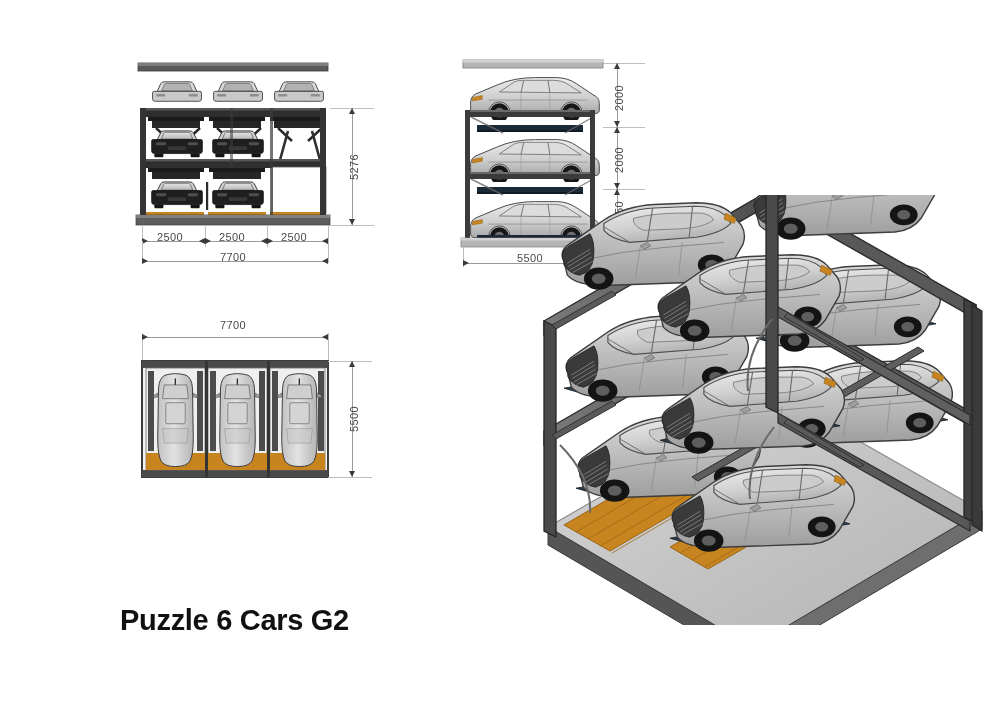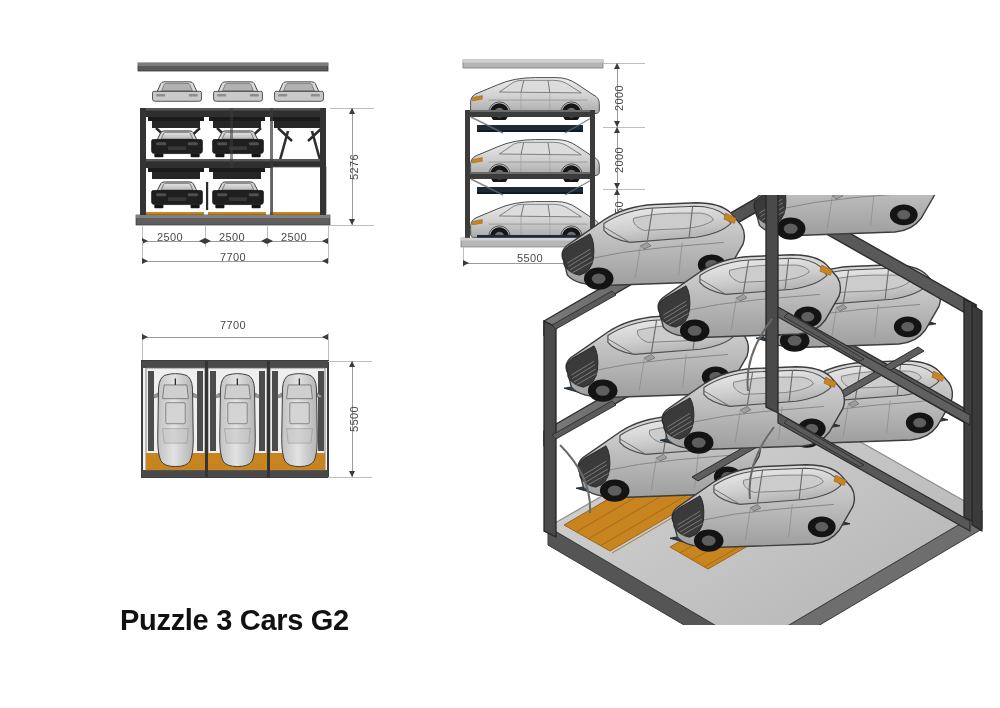--- a/index.html
+++ b/index.html
@@ -504,15 +504,15 @@
 
         <path d="M40 250 Q72 282 70 318" stroke="#6a6a6a" stroke-width="2" fill="none"></path>
         <path d="M254 232 Q226 268 230 304" stroke="#6a6a6a" stroke-width="2" fill="none"></path>
         <path d="M252 124 Q224 160 228 196" stroke="#6a6a6a" stroke-width="2" fill="none"></path>
       </g>
 
       <path d="M452 110 L452 330 L462 336 L462 116 Z" fill="#3a3a3a" stroke="#242424" stroke-width="1.1"></path>
     </svg>
   </div>
 
-  <div id="title">Puzzle 3 Cars G2</div>
+  <div id="title">Puzzle 6 Cars G2</div>
 
 </div>
 
 </body></html>

